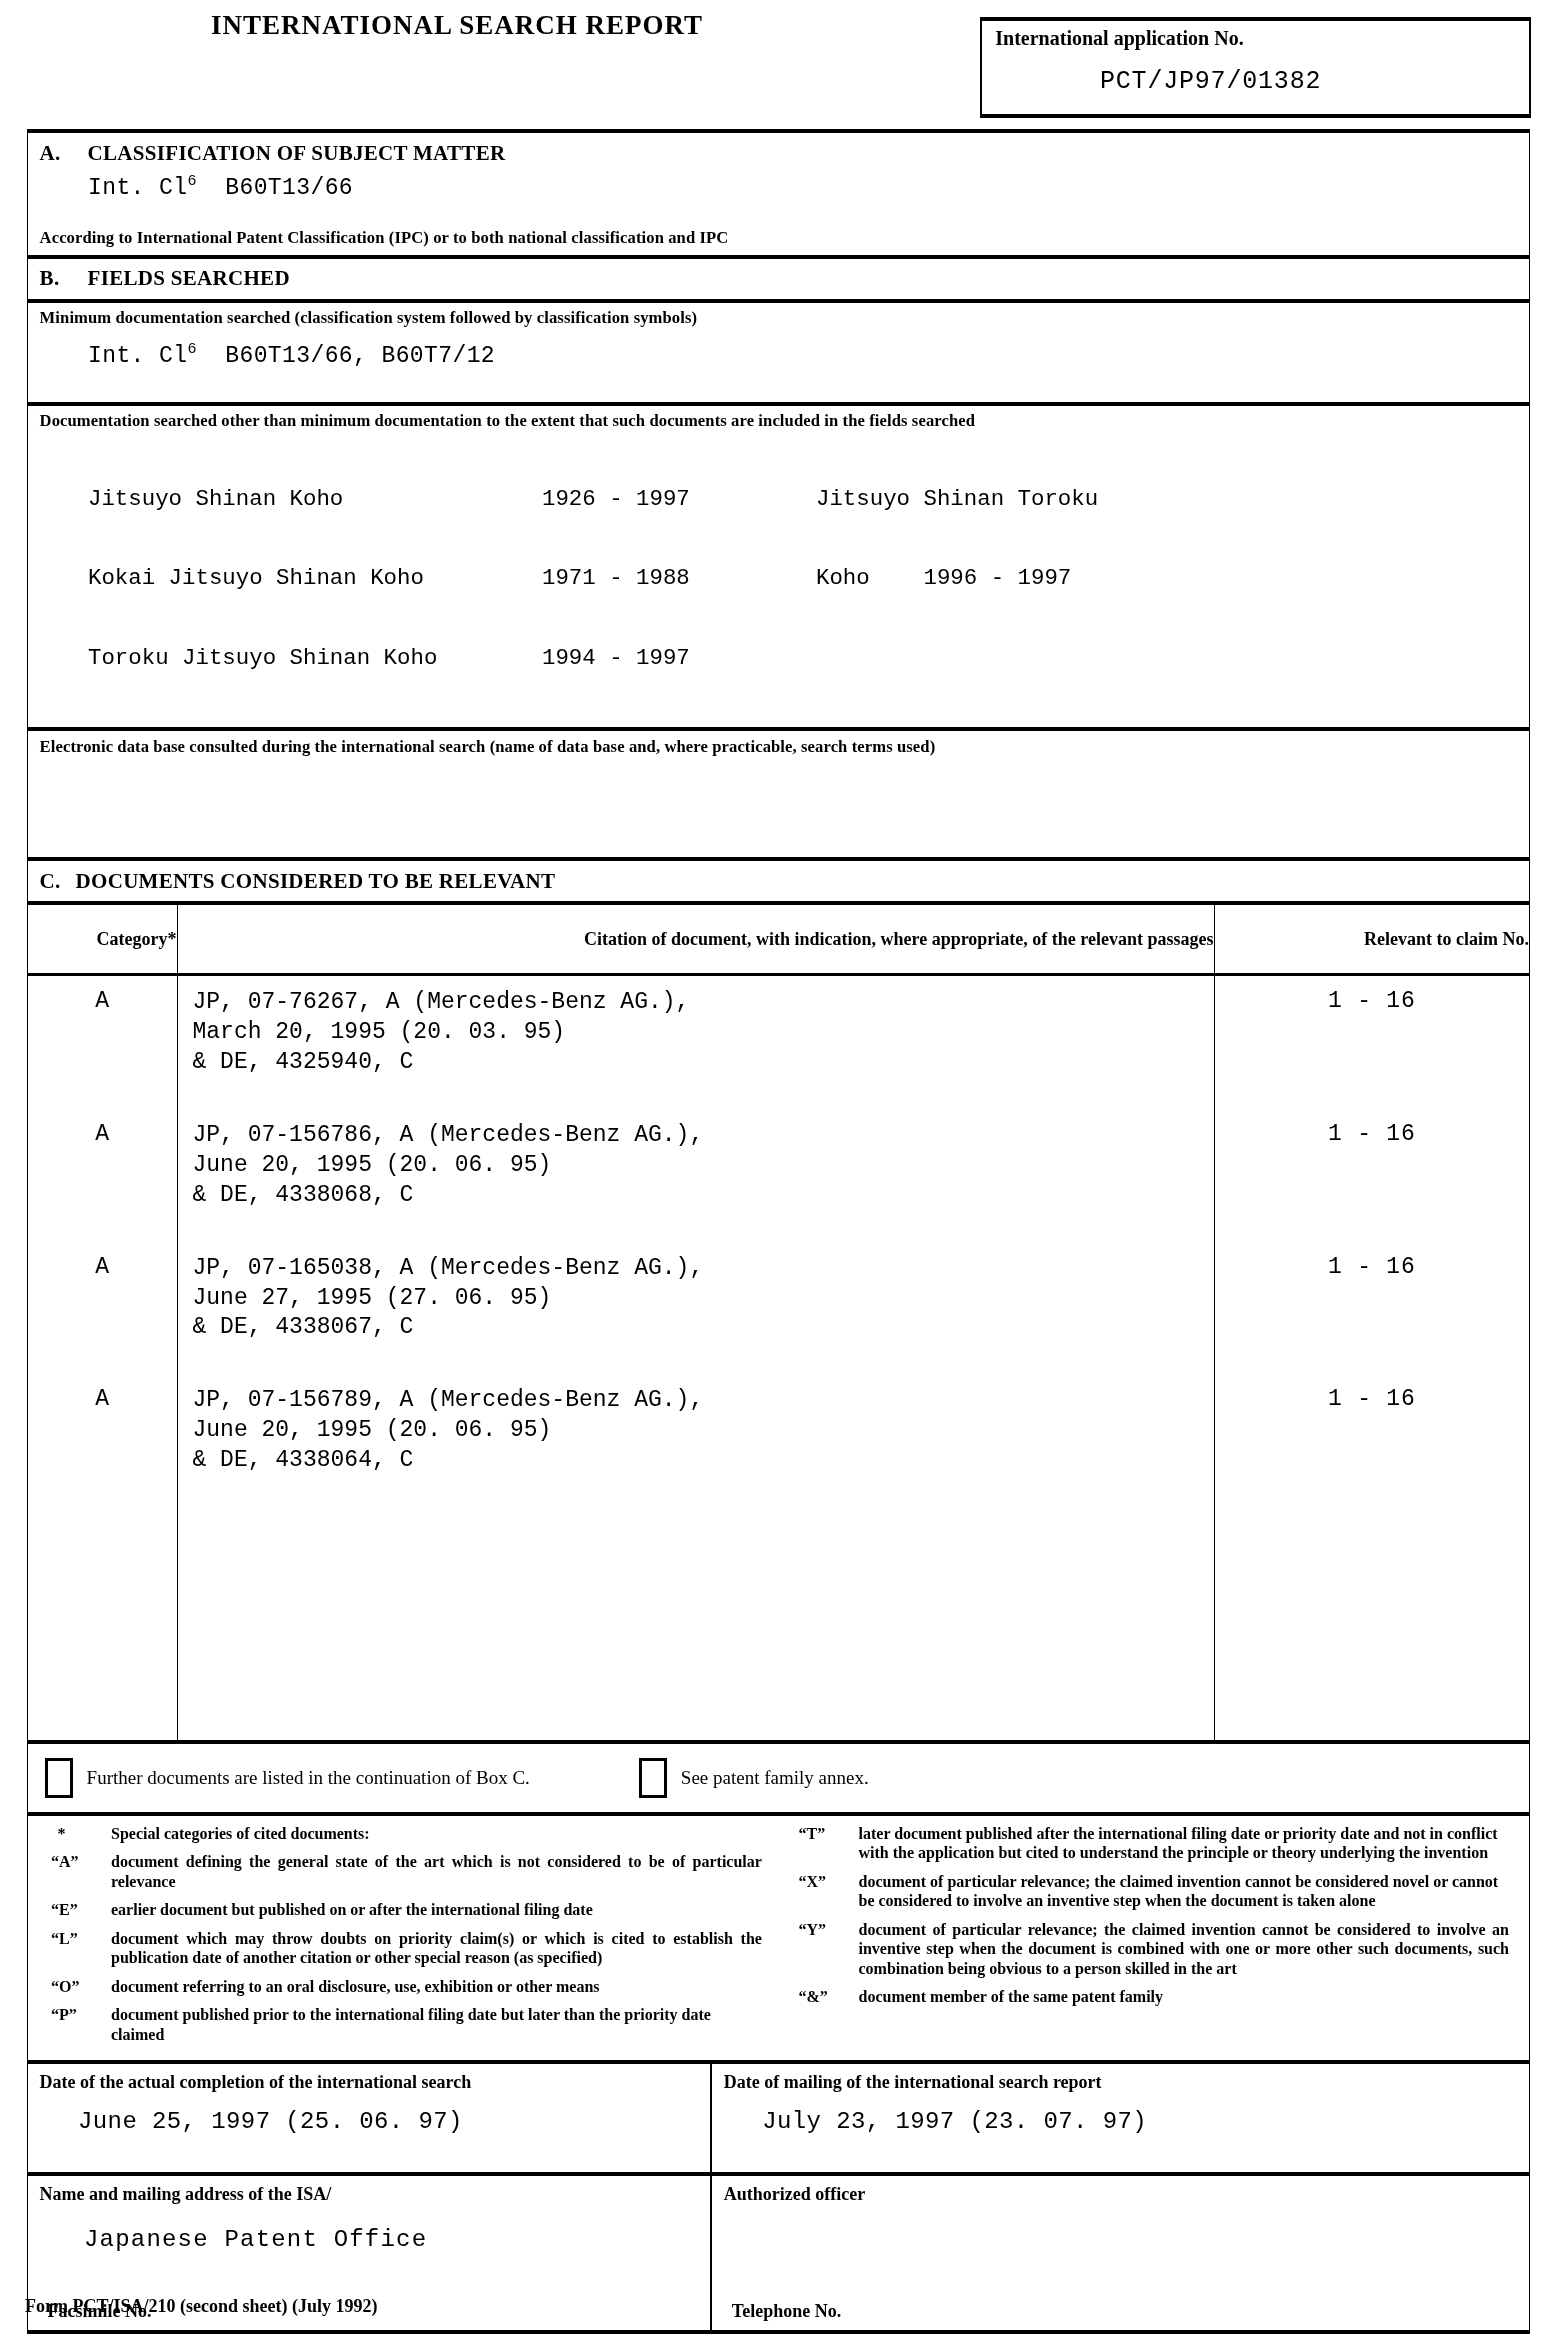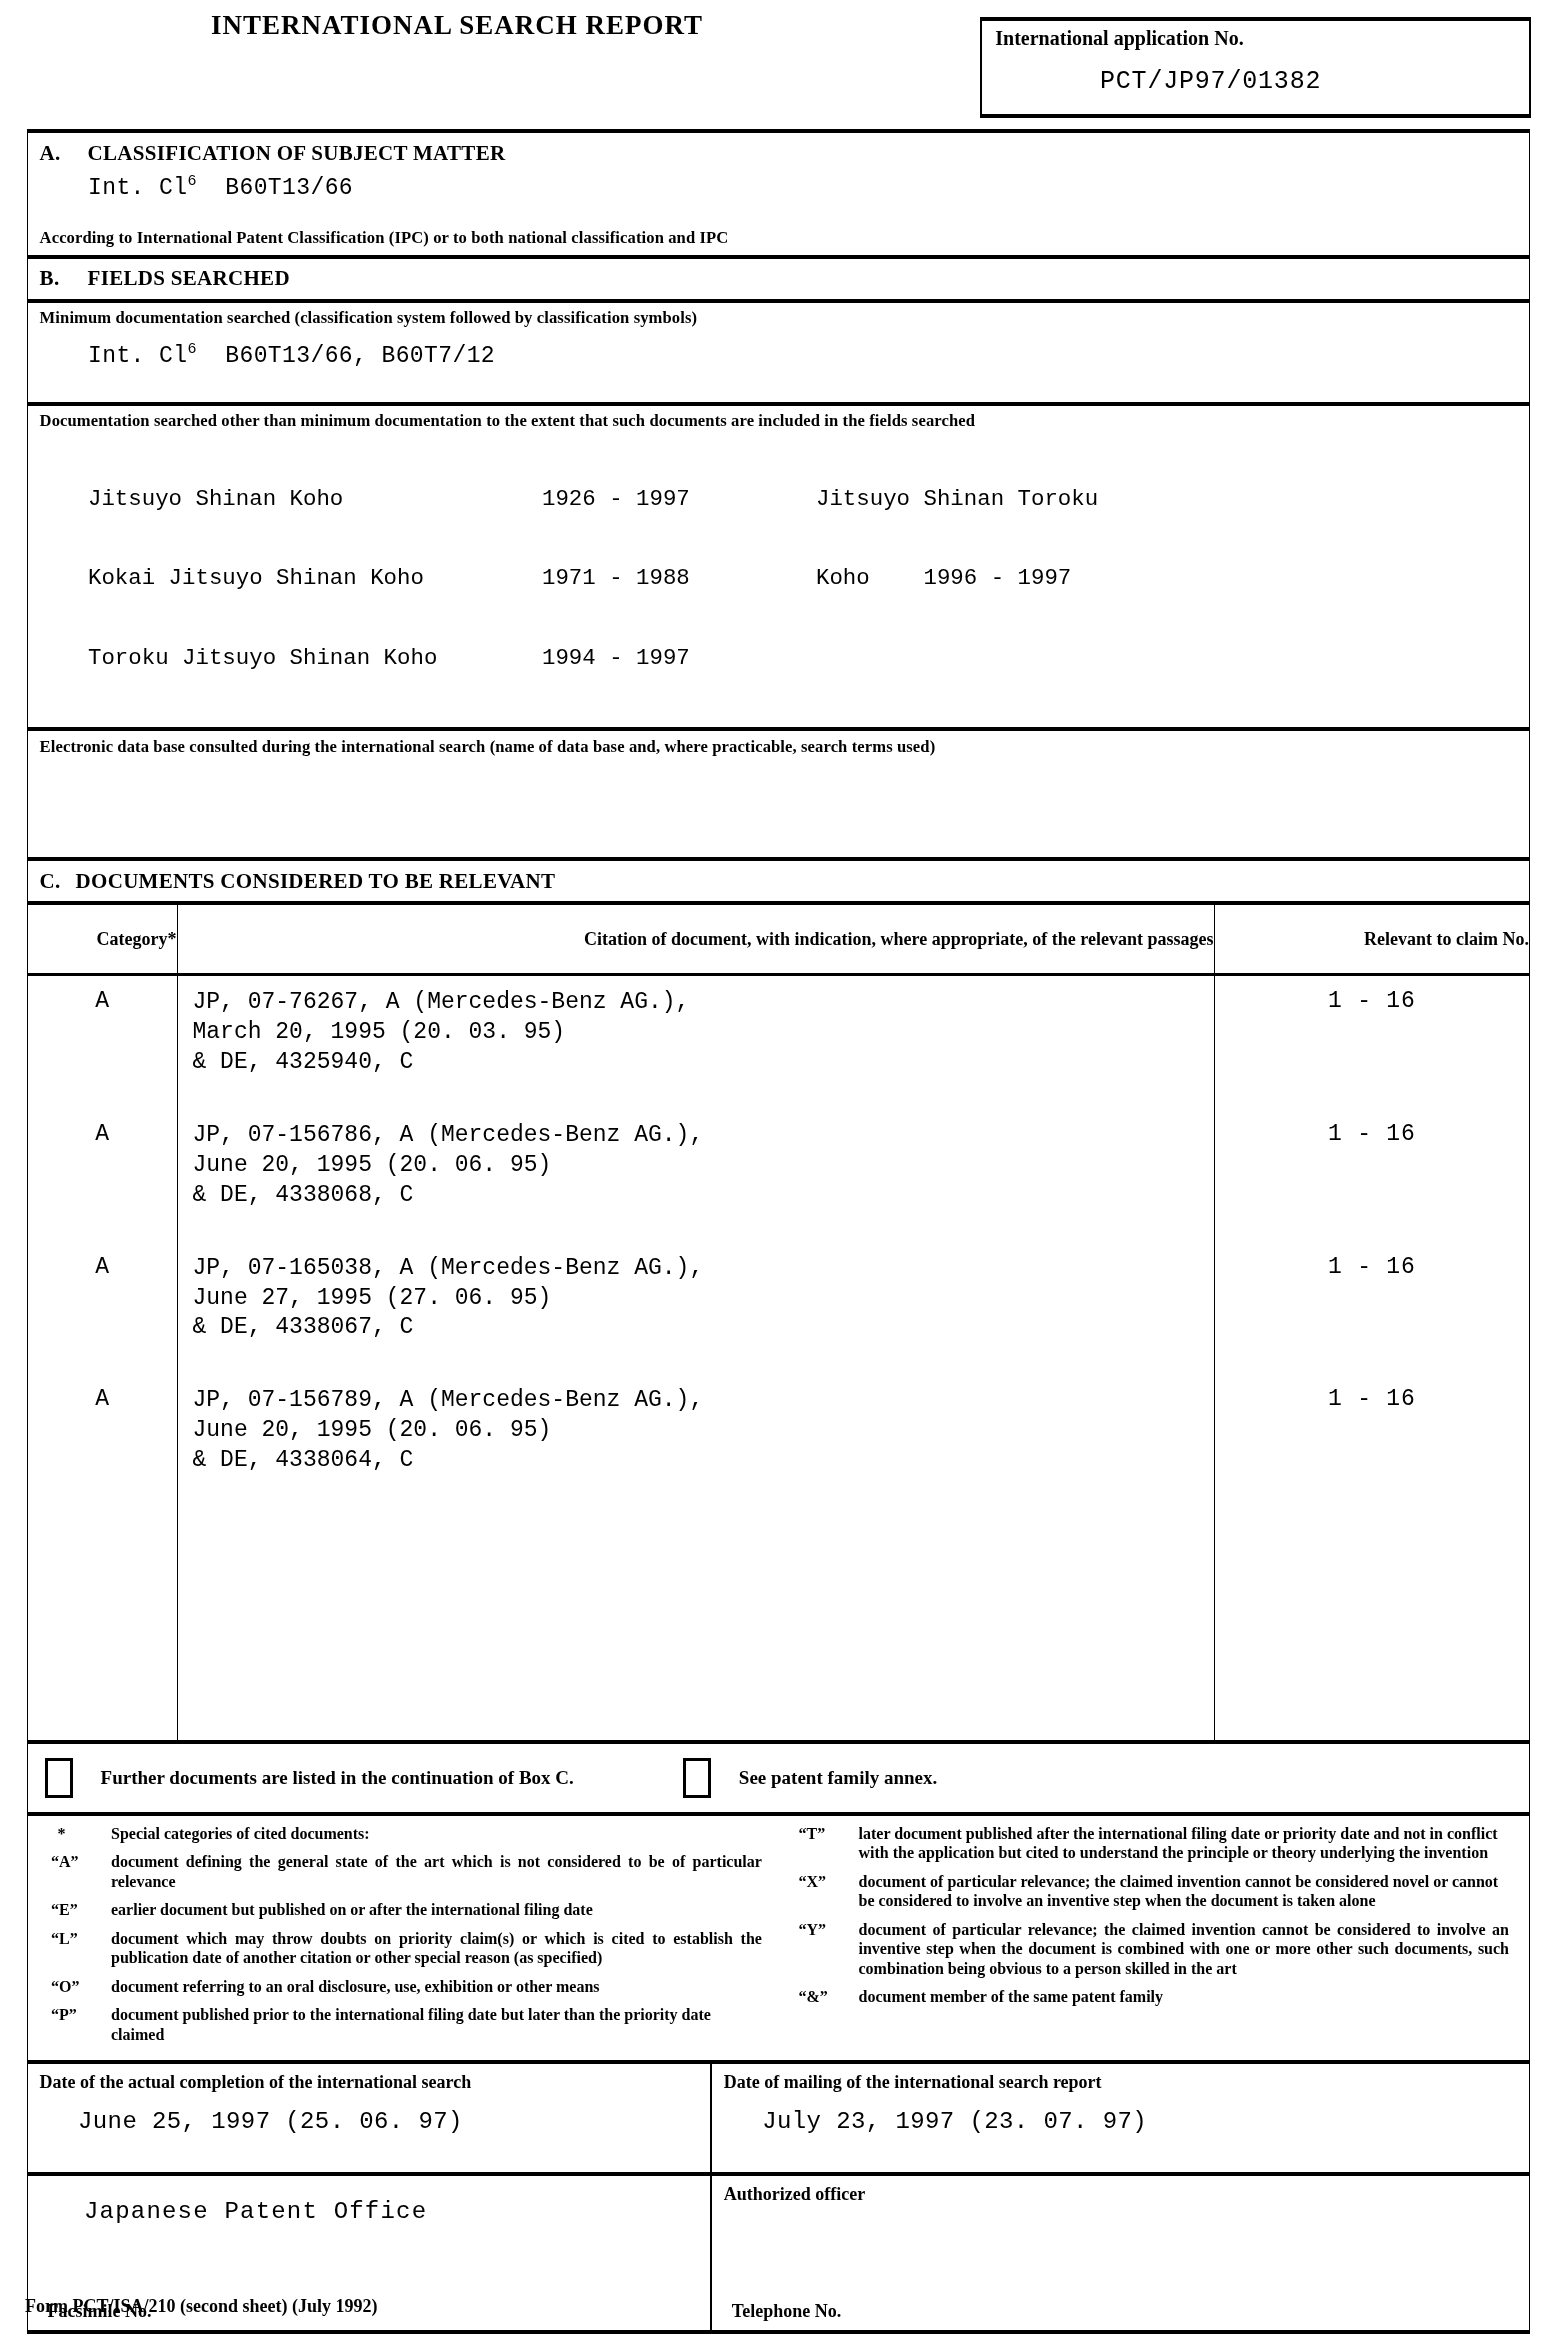--- a/index.html
+++ b/index.html
@@ -165,22 +165,22 @@
   }
   .cbox {
     width: 28px;
     height: 40px;
     border: 3.3px solid #000;
     box-sizing: border-box;
     flex: 0 0 auto;
   }
   .cbtext {
     font-size: 19px;
-    font-weight: bold;
-    margin-left: 28px;
+    font-weight: normal;
+    margin-left: 14px;
     white-space: nowrap;
   }
   .cbgap { width: 109px; flex: 0 0 auto; }
 
   
   .legend {
     display: flex;
     padding: 8.3px 0 6.6px 0;
   }
   .legend-col { width: 50%; box-sizing: border-box; }
@@ -422,20 +422,21 @@
       <div class="cellR">
         <div class="cell-label">Date of mailing of the international search report</div>
         <div class="cell-mono">July 23, 1997 (23. 07. 97)</div>
       </div>
     </div>
   </div>
 
   <div class="rule-thick">
     <div class="tworow isarow">
       <div class="cellL">
+        <div class="cell-label">Name and mailing address of the ISA/</div>
         <div class="isa-name">Japanese Patent Office</div>
         <div class="fax-label">Facsimile No.</div>
       </div>
       <div class="cellR">
         <div class="cell-label">Authorized officer</div>
         <div class="isa-name"></div>
         <div class="fax-label">Telephone No.</div>
       </div>
     </div>
   </div>

